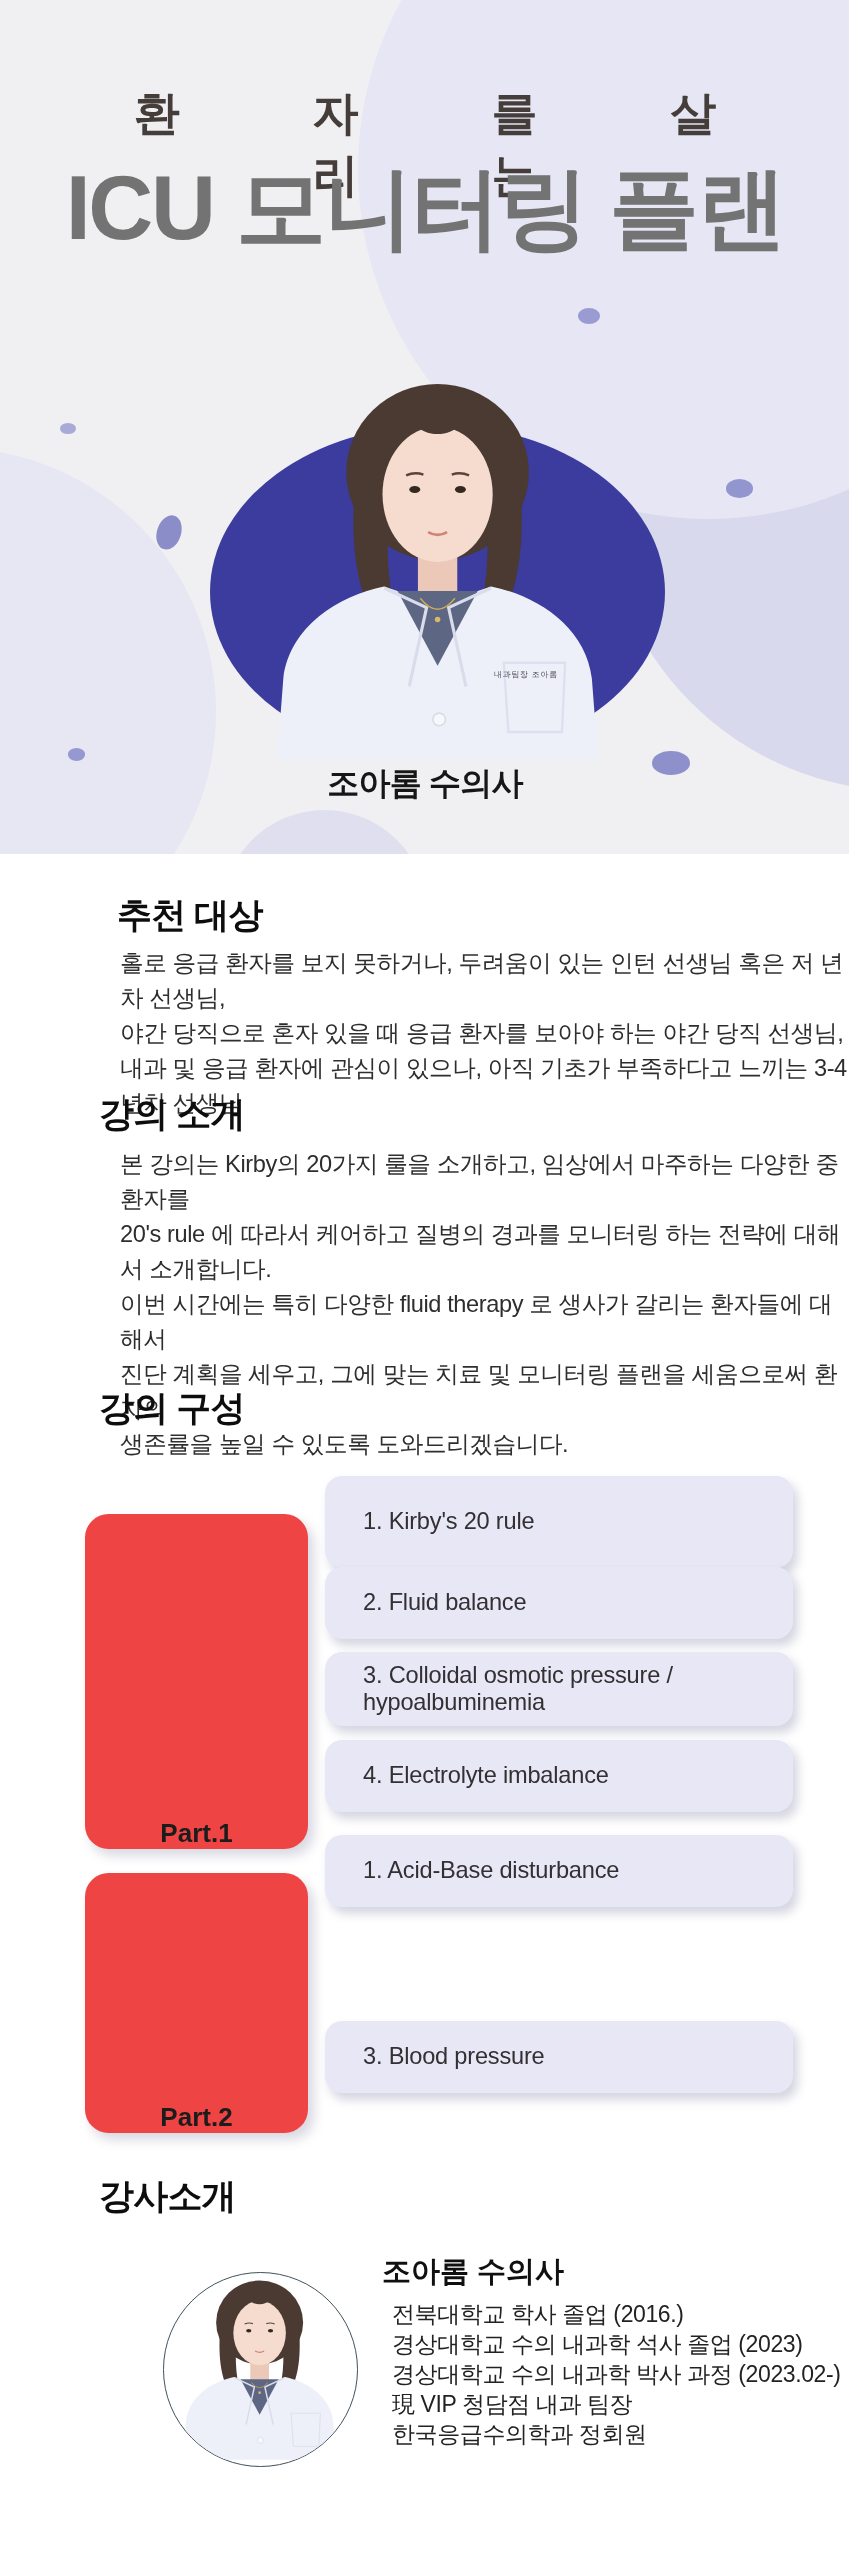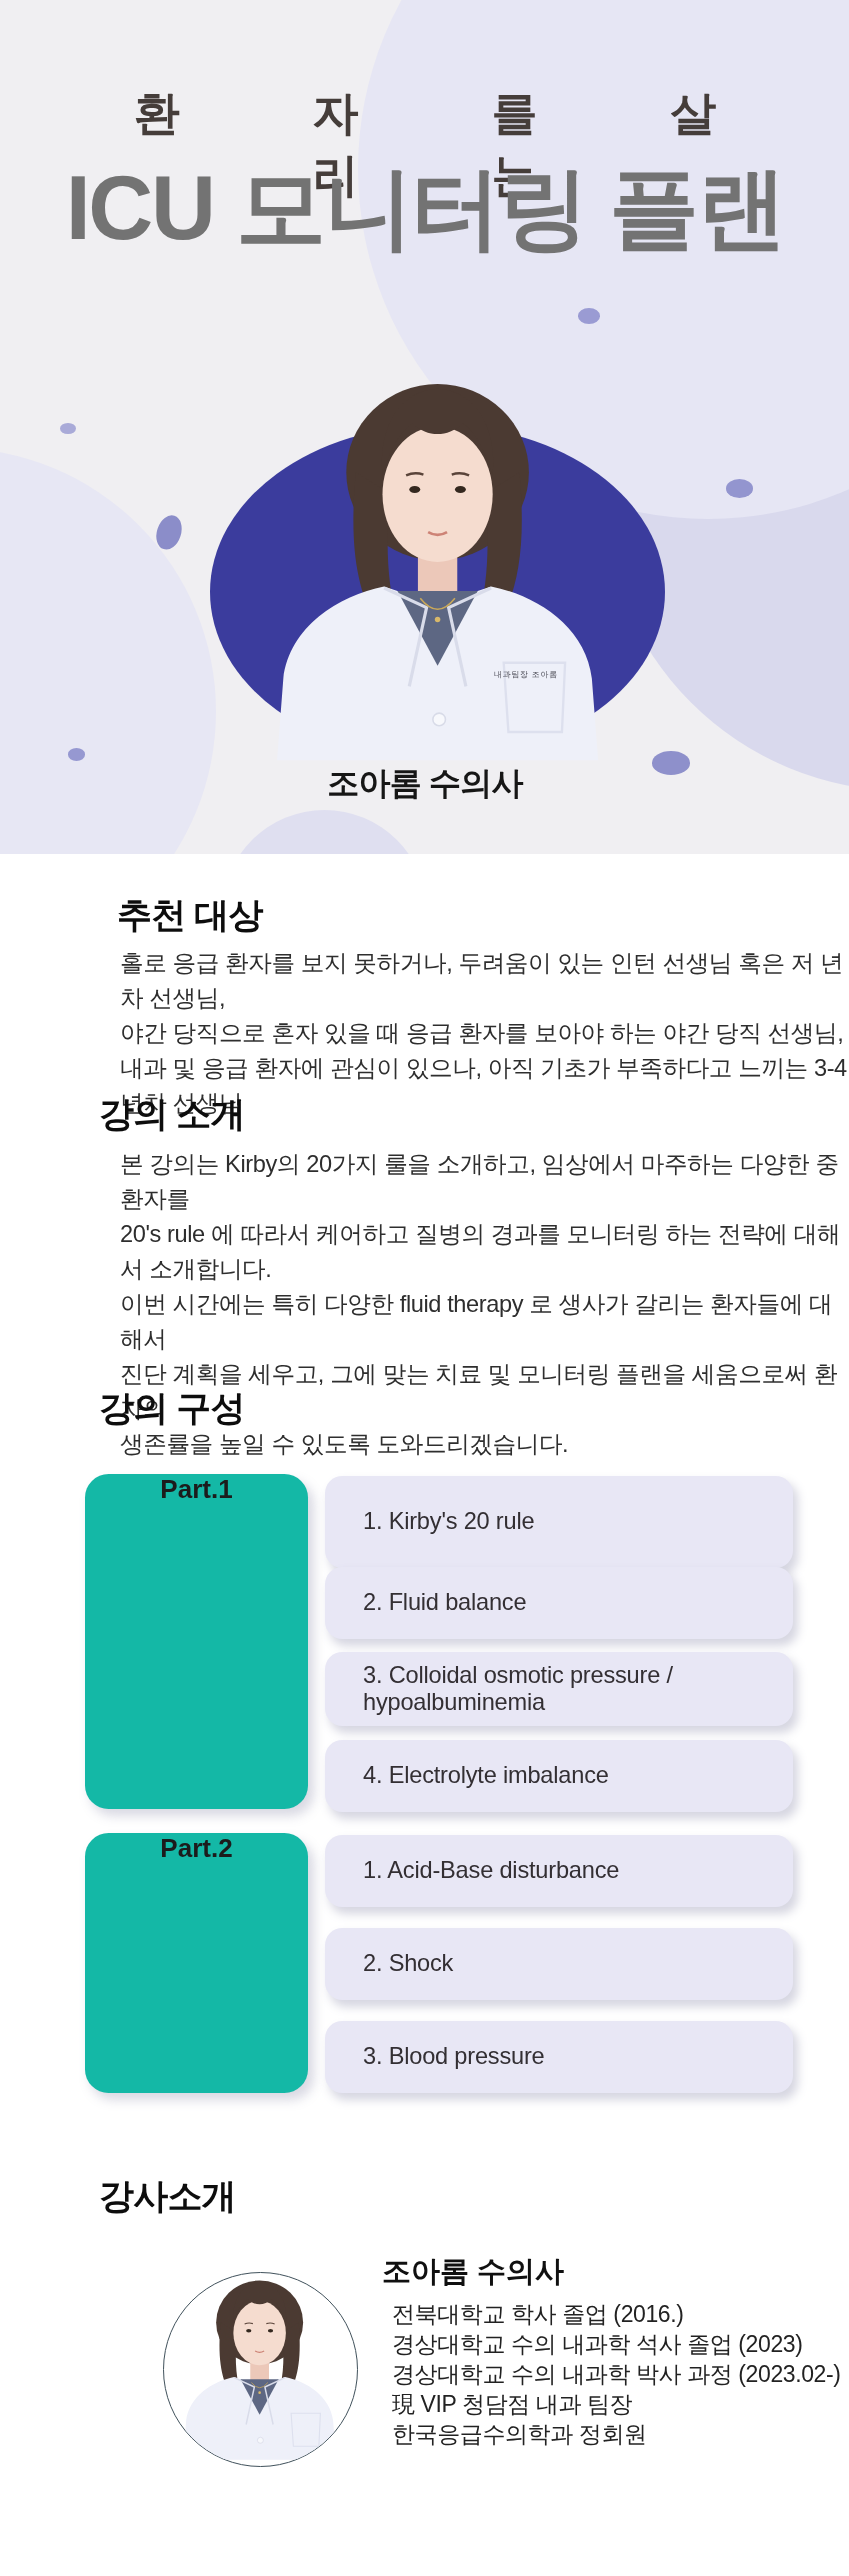--- a/index.html
+++ b/index.html
@@ -28,22 +28,22 @@
   .hero-name{position:absolute;left:0;top:762px;width:850px;text-align:center;
              font-size:32px;font-weight:700;color:#161616;letter-spacing:-0.8px;}
   .hero-doc{position:absolute;left:0;top:0;width:850px;height:854px;}
   .coat-tag{position:absolute;left:494px;top:669px;font-size:7.9px;color:#4a4a55;letter-spacing:0.8px;}
 
   
   .h2{position:absolute;font-size:35px;font-weight:800;color:#0d0d0d;letter-spacing:-0.8px;}
   .body-lines{position:absolute;font-size:23.6px;color:#2e2e2e;line-height:35px;letter-spacing:-0.4px;}
 
   
-  .part-box{position:absolute;left:85px;width:223px;background:#14b8a6;border-radius:23.6px;
-            box-shadow:5.5px 7px 11px rgba(128,128,162,0.30);display:flex;align-items:flex-start;justify-content:center;}
+  .part-box{position:absolute;left:85px;width:223px;background:#ef4444;border-radius:23.6px;
+            box-shadow:5.5px 7px 11px rgba(128,128,162,0.30);display:flex;align-items:flex-end;justify-content:center;margin-top:40px;}
   .part-label{font-size:26px;font-weight:600;color:#1c1c1c;}
   .item{position:absolute;left:325px;width:468px;background:#e8e7f5;border-radius:17.3px;
         box-shadow:4.7px 6.3px 9.4px rgba(128,128,162,0.32);display:flex;align-items:center;
         padding-left:38px;padding-right:22px;box-sizing:border-box;
         font-size:23.6px;color:#332f33;line-height:27.5px;letter-spacing:-0.2px;}
 
   
   .inst-photo{position:absolute;left:163px;top:2272px;width:195px;height:195px;border-radius:50%;
               border:1.6px solid #41525c;background:#ffffff;overflow:hidden;box-sizing:border-box;}
   .inst-name{position:absolute;left:382px;top:2252px;font-size:29px;font-weight:800;color:#101010;}
@@ -142,21 +142,20 @@
   </div>
   <div class="item" style="top:1476px;height:92px;">1. Kirby's 20 rule</div>
   <div class="item" style="top:1567px;height:72px;">2. Fluid balance</div>
   <div class="item" style="top:1652px;height:74px;">3. Colloidal osmotic pressure / hypoalbuminemia</div>
   <div class="item" style="top:1740px;height:72px;">4. Electrolyte imbalance</div>
 
   <div class="part-box" style="top:1833px;height:260px;">
     <span class="part-label">Part.2</span>
   </div>
   <div class="item" style="top:1835px;height:72px;">1. Acid-Base disturbance</div>
-  <div class="item" style="top:1928px;height:72px;">2. Shock</div>
   <div class="item" style="top:2021px;height:72px;">3. Blood pressure</div>
 
   <div class="h2" style="left:99px;top:2173px;text-align:right;">강사소개</div>
 
   <div class="inst-photo">
     <svg viewBox="312 468 490 512" width="192" height="192">
       <use href="#doctor-fig"></use>
     </svg>
   </div>
 

